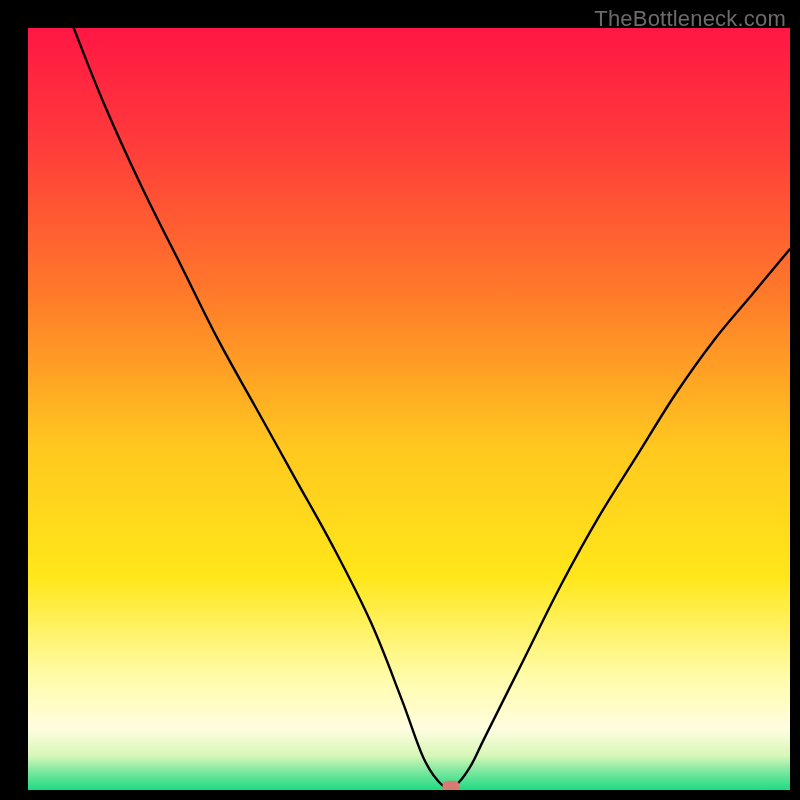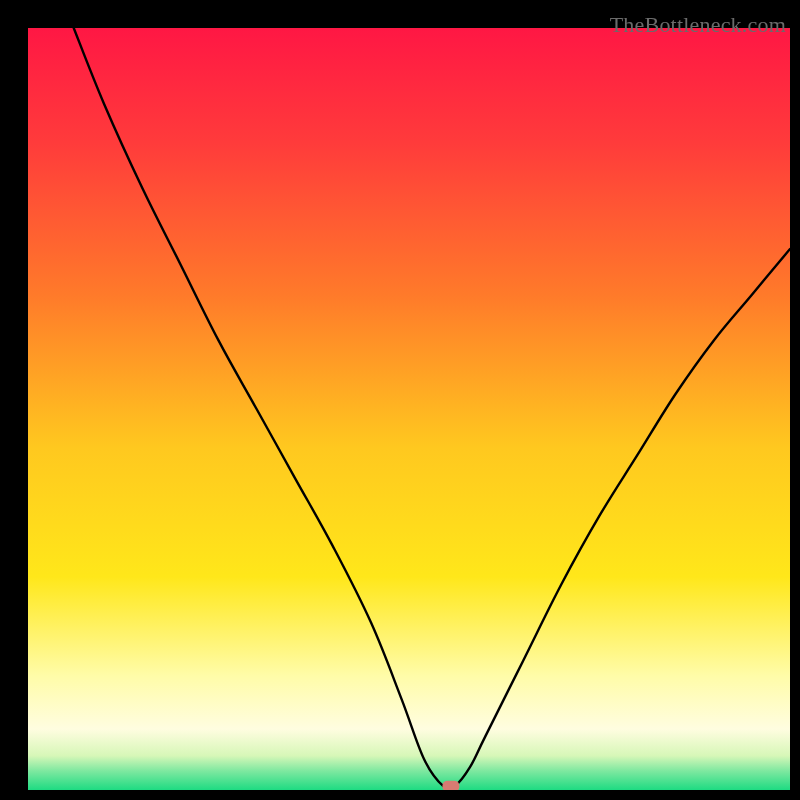--- a/index.html
+++ b/index.html
@@ -22,23 +22,23 @@
     position: absolute;
     
     left: 28px;
     top: 28px;
     width: 762px;
     height: 762px;
     overflow: hidden;
   }
   .watermark {
     position: absolute;
-    top: 12px;
+    top: 6px;
     right: 14px;
-    font-family: Liberation Serif, serif;
+    font-family: Liberation Sans, sans-serif;
     font-size: 22px;
     font-weight: 500;
     color: #6b6b6b;
     letter-spacing: 0.2px;
     user-select: none;
   }
 </style>
 </head>
 <body>
 

